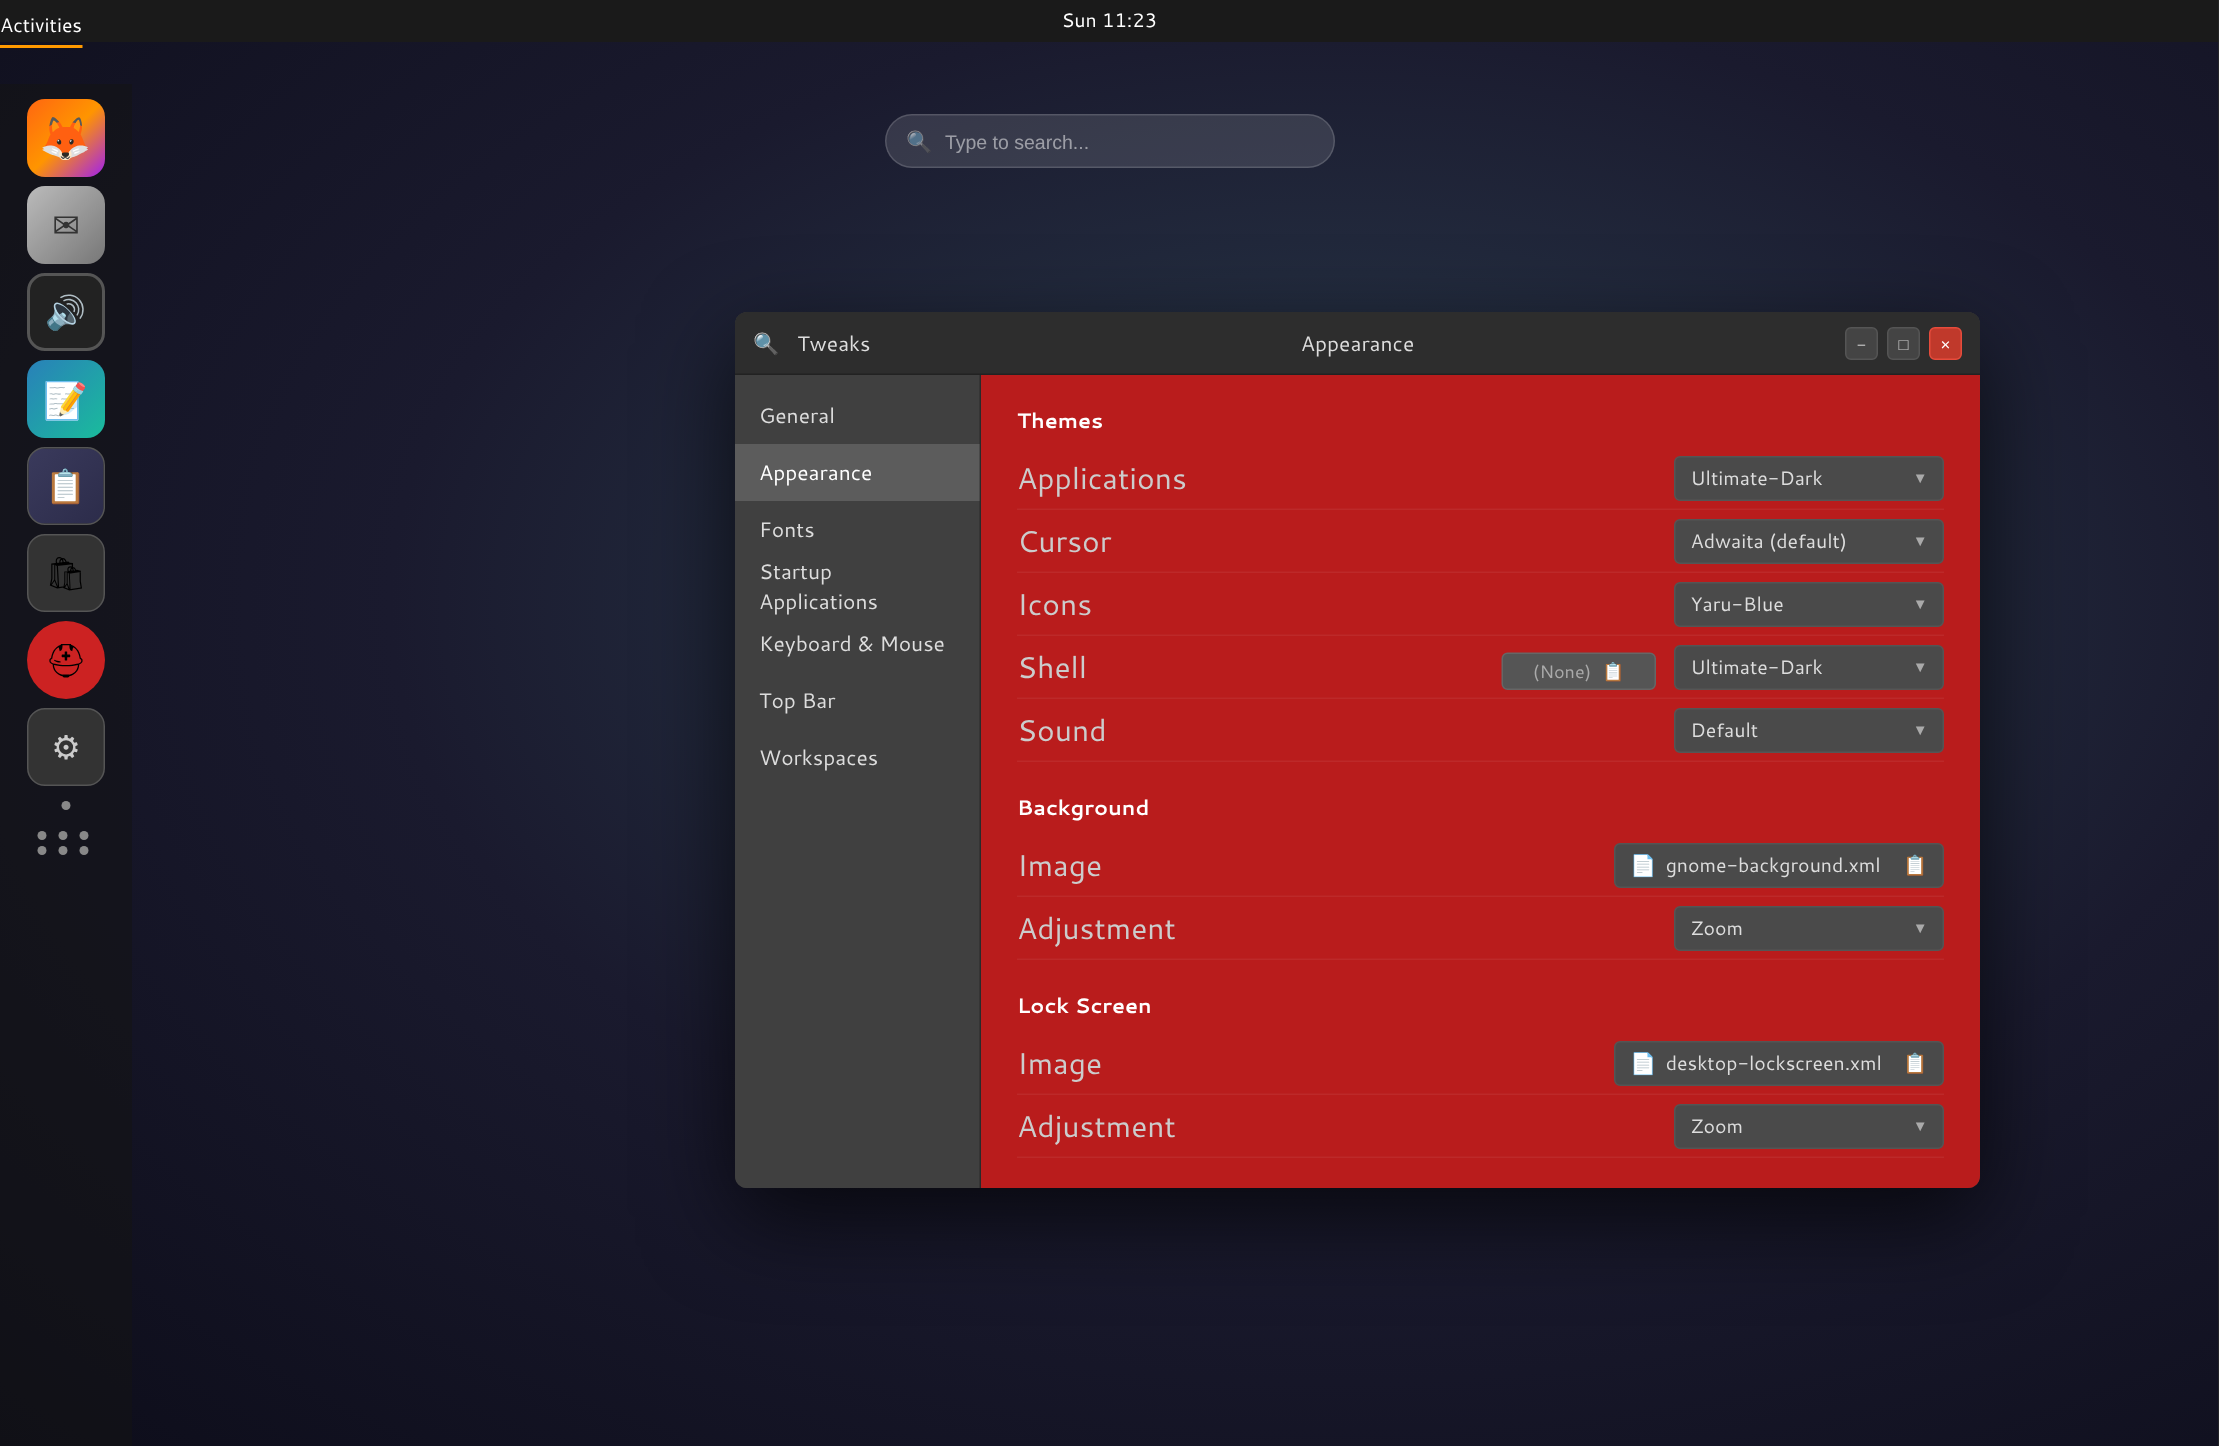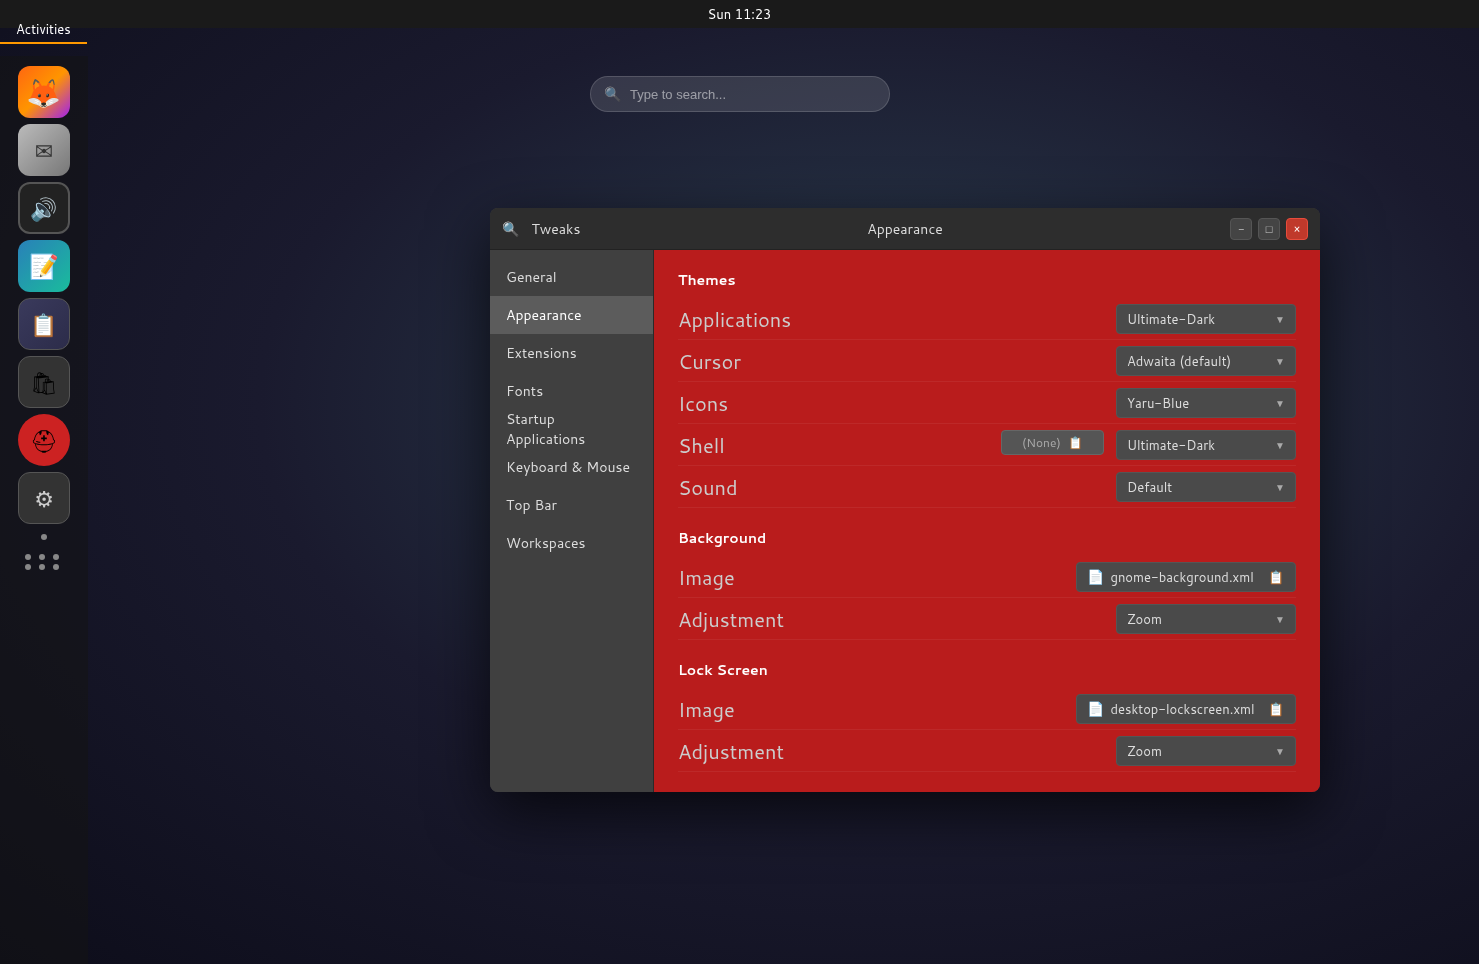--- a/index.html
+++ b/index.html
@@ -19,23 +19,23 @@
       background: #1a1a1a;
       display: flex;
       align-items: center;
       justify-content: center;
       position: relative;
       z-index: 100;
     }
     #activities-btn {
       position: absolute;
       left: 0;
-      top: 16px;
+      top: 4px;
       height: 28px;
-      padding: 0 16px;
+      padding: 0 0;
       color: #fff;
       font-size: 13px;
       font-weight: 500;
       display: flex;
       align-items: center;
       cursor: pointer;
       border-bottom: 2px solid #f90;
     }
     #clock {
       color: #fff;
@@ -234,21 +234,21 @@
       height: 42px;
       border-bottom: 1px solid rgba(255,255,255,0.06);
     }
     .setting-label {
       color: #ccc;
       font-size: 20px;
       flex: 1;
     }
     .setting-control {
       display: flex;
-      align-items: flex-start;
+      align-items: flex-end;
       gap: 6px;
     }
     .dropdown {
       background: #4a4a4a;
       border: 1px solid #555;
       border-radius: 4px;
       color: #ddd;
       font-size: 13px;
       padding: 4px 10px;
       min-width: 180px;
@@ -344,21 +344,20 @@
         <div class="window-btn">□</div>
         <div class="window-btn" style="background:#c0392b; border-color:#e74c3c; color:#fff;">×</div>
       </div>
     </div>
 
     <div id="window-content">
 
       <div id="sidebar">
         <div class="sidebar-item">General</div>
         <div class="sidebar-item active">Appearance</div>
-        <div class="sidebar-item">Extensions</div>
         <div class="sidebar-item">Fonts</div>
         <div class="sidebar-item">Startup Applications</div>
         <div class="sidebar-item">Keyboard &amp; Mouse</div>
         <div class="sidebar-item">Top Bar</div>
         <div class="sidebar-item">Workspaces</div>
       </div>
 
       <div id="main-content">
 
         <div class="section-title">Themes</div>

